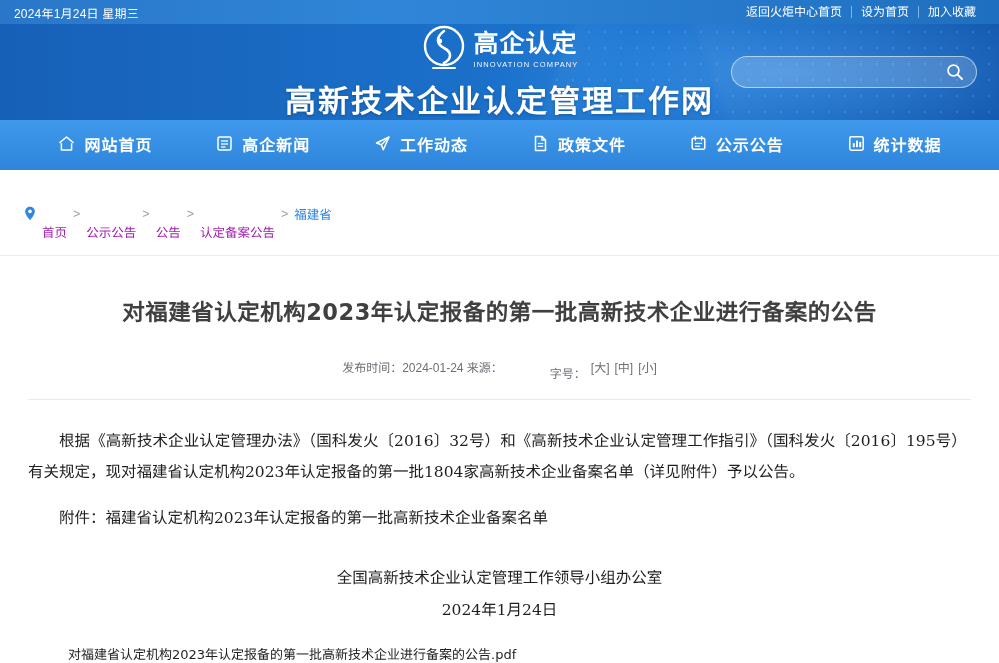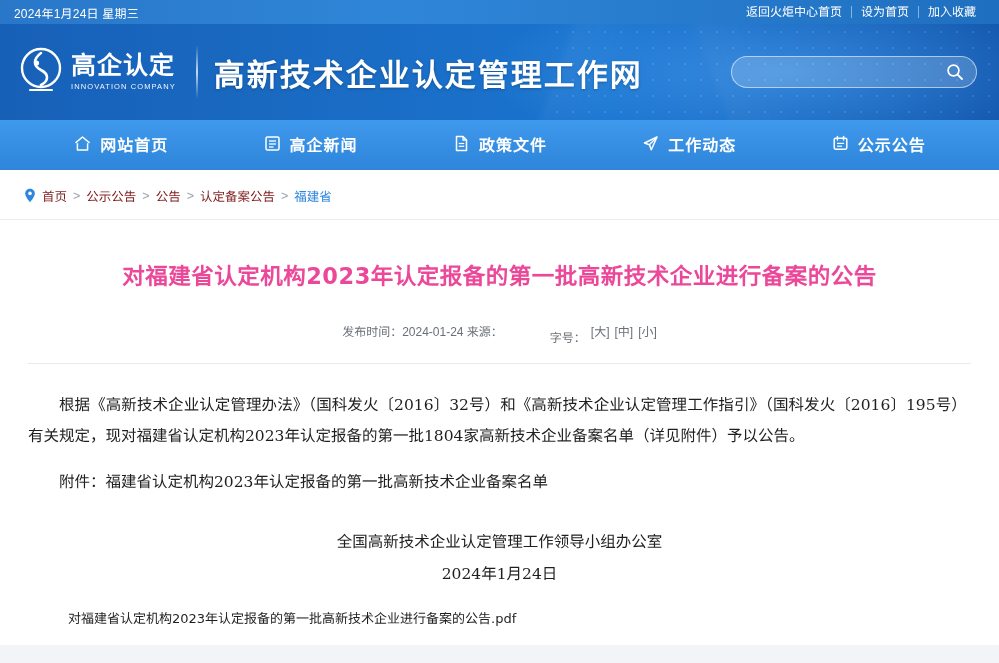--- a/index.html
+++ b/index.html
@@ -33,21 +33,21 @@
 
   
   .banner {
     position: relative;
     height: 96px;
     background: #1667c0;
     background:
       radial-gradient(ellipse 420px 120px at 78% 50%, rgba(90,175,255,0.45) 0%, rgba(22,103,192,0) 70%),
       linear-gradient(90deg, #1760b8 0%, #1a6cc4 35%, #1a74cf 60%, #1257ad 100%);
     overflow: hidden;
-    display: flex; align-items: center;
+    display: flex; align-items: center; flex-direction: column;
   }
   .banner .deco {
     position: absolute; inset: 0;
     opacity: 0.35;
     background:
       linear-gradient(110deg, transparent 55%, rgba(255,255,255,0.10) 56%, transparent 62%),
       linear-gradient(70deg, transparent 70%, rgba(255,255,255,0.08) 71%, transparent 78%);
   }
   .banner .dots {
     position: absolute; right: 0; top: 0; bottom: 0; width: 45%;
@@ -131,29 +131,29 @@
     min-height: 470px;
     padding: 0 0 10px 0;
   }
   .crumbs {
     display: flex; align-items: center; gap: 6px;
     font-size: 12.5px; color: #555a60;
     padding: 16px 0 14px 24px;
     border-bottom: 1px solid #e9ecef;
   }
   .crumbs .pin { width: 12px; height: 15px; flex: 0 0 12px; }
-  .crumbs a { color: #7f1d1d; text-decoration: none; }
+  .crumbs a { color: #a21caf; text-decoration: none; margin-top: 36px; }
   .crumbs .sep { color: #9aa0a6; }
   .crumbs .cur { color: #2f86dc; }
 
   .doc-title {
     text-align: center;
     font-size: 22.5px;
     font-weight: bold;
-    color: #ec4899;
+    color: #404040;
     font-family: "DejaVu Sans", sans-serif;
     padding: 40px 70px 0 70px;
     line-height: 1.45;
     letter-spacing: 0.5px;
   }
   .meta {
     display: flex; align-items: center; justify-content: center;
     gap: 47px;
     font-size: 12px; color: #6b7076;
     padding: 24px 0 18px 0;
@@ -259,52 +259,63 @@
           <line x1="6" y1="10" x2="13" y2="10" stroke="#ffffff" stroke-width="1.3"></line>
           <line x1="6" y1="13" x2="10.5" y2="13" stroke="#ffffff" stroke-width="1.3"></line>
         </svg>
       </span>
       <span>高企新闻</span>
     </div>
 
     <div class="nav-item">
       <span class="ico">
         <svg viewBox="0 0 19 19" width="19" height="19" aria-hidden="true">
+          <path d="M16 3 L3.5 9 L8.4 10.8 L10.3 15.8 Z" fill="none" stroke="#ffffff" stroke-width="1.5" stroke-linejoin="round"></path>
+          <line x1="16" y1="3" x2="8.4" y2="10.8" stroke="#ffffff" stroke-width="1.3"></line>
+        </svg>
+      </span>
+      <span>工作动态</span>
+    </div>
+
+    <div class="nav-item">
+      <span class="ico">
+        <svg viewBox="0 0 19 19" width="19" height="19" aria-hidden="true">
           <path d="M4.5 2.5 H11 L14.5 6 V16.5 H4.5 Z" fill="none" stroke="#ffffff" stroke-width="1.5" stroke-linejoin="round"></path>
           <path d="M11 2.5 V6 H14.5" fill="none" stroke="#ffffff" stroke-width="1.3"></path>
           <line x1="6.8" y1="9.5" x2="12.2" y2="9.5" stroke="#ffffff" stroke-width="1.2"></line>
           <line x1="6.8" y1="12.3" x2="12.2" y2="12.3" stroke="#ffffff" stroke-width="1.2"></line>
         </svg>
       </span>
       <span>政策文件</span>
-    </div>
-
-    <div class="nav-item">
-      <span class="ico">
-        <svg viewBox="0 0 19 19" width="19" height="19" aria-hidden="true">
-          <path d="M16 3 L3.5 9 L8.4 10.8 L10.3 15.8 Z" fill="none" stroke="#ffffff" stroke-width="1.5" stroke-linejoin="round"></path>
-          <line x1="16" y1="3" x2="8.4" y2="10.8" stroke="#ffffff" stroke-width="1.3"></line>
-        </svg>
-      </span>
-      <span>工作动态</span>
     </div>
 
     <div class="nav-item">
       <span class="ico">
         <svg viewBox="0 0 19 19" width="19" height="19" aria-hidden="true">
           <rect x="3.2" y="4.2" width="12.6" height="11" rx="1.4" fill="none" stroke="#ffffff" stroke-width="1.5"></rect>
           <line x1="6.4" y1="2.4" x2="6.4" y2="6" stroke="#ffffff" stroke-width="1.4" stroke-linecap="round"></line>
           <line x1="12.6" y1="2.4" x2="12.6" y2="6" stroke="#ffffff" stroke-width="1.4" stroke-linecap="round"></line>
           <line x1="6" y1="9.4" x2="13" y2="9.4" stroke="#ffffff" stroke-width="1.2"></line>
           <line x1="6" y1="12.2" x2="11" y2="12.2" stroke="#ffffff" stroke-width="1.2"></line>
         </svg>
       </span>
       <span>公示公告</span>
     </div>
 
+    <div class="nav-item">
+      <span class="ico">
+        <svg viewBox="0 0 19 19" width="19" height="19" aria-hidden="true">
+          <rect x="2.8" y="2.8" width="13.4" height="13.4" rx="1.4" fill="none" stroke="#ffffff" stroke-width="1.5"></rect>
+          <rect x="5.8" y="9.2" width="2" height="4" fill="#ffffff"></rect>
+          <rect x="9" y="6.6" width="2" height="6.6" fill="#ffffff"></rect>
+          <rect x="12.2" y="8" width="2" height="5.2" fill="#ffffff"></rect>
+        </svg>
+      </span>
+      <span>统计数据</span>
+    </div>
   </div>
 
   <div class="content">
 
     <div class="crumbs">
       <span class="pin">
         <svg viewBox="0 0 12 15" width="12" height="15" aria-hidden="true">
           <path d="M6 0.8 C3.3 0.8 1.2 2.9 1.2 5.5 C1.2 9 6 14.2 6 14.2 C6 14.2 10.8 9 10.8 5.5 C10.8 2.9 8.7 0.8 6 0.8 Z" fill="#2f86dc"></path>
           <circle cx="6" cy="5.4" r="1.8" fill="#ffffff"></circle>
         </svg>

